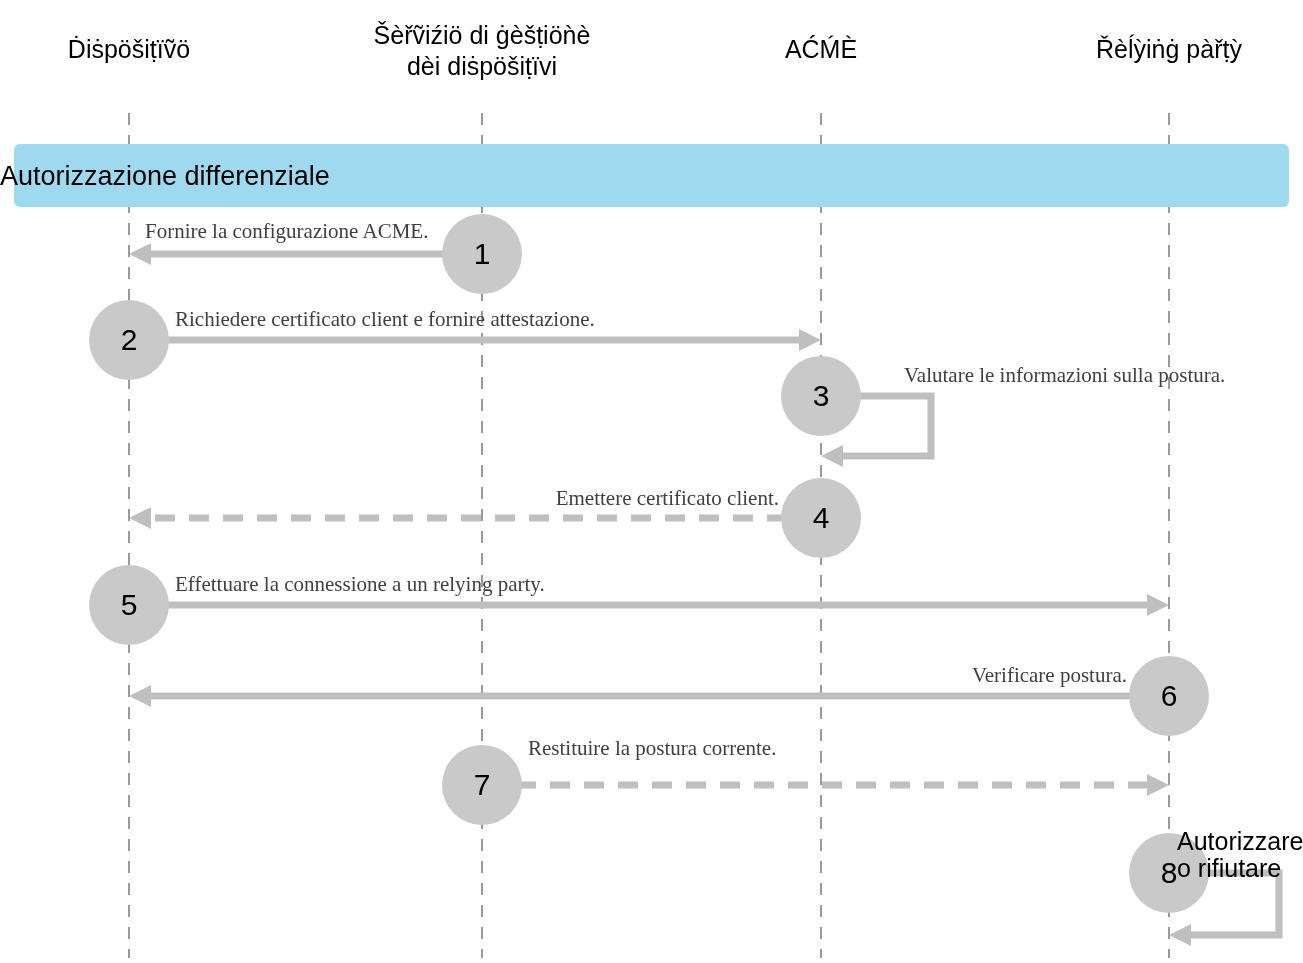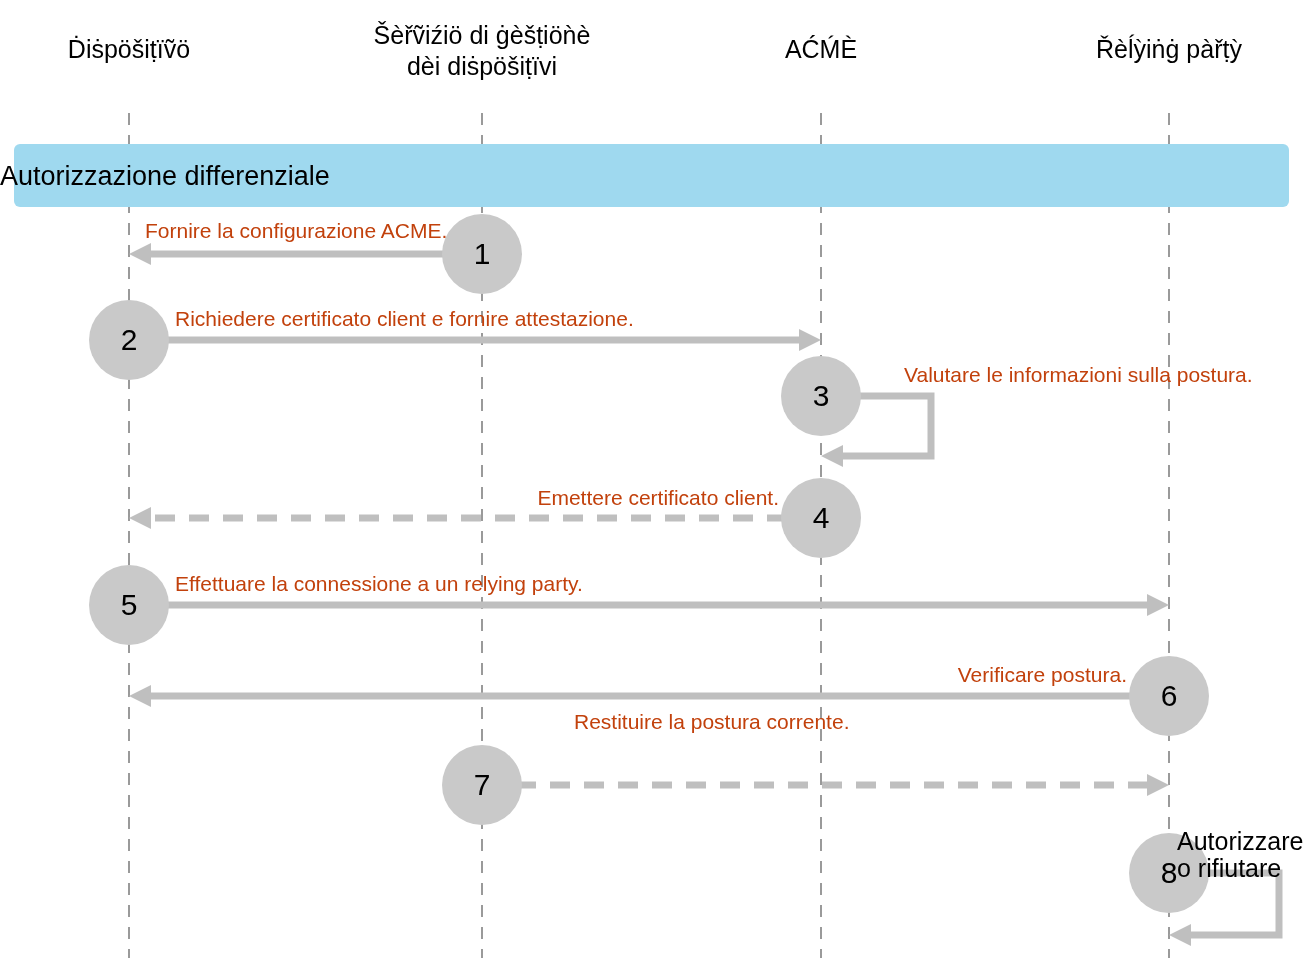--- a/index.html
+++ b/index.html
@@ -37,22 +37,23 @@
     position: absolute;
     font-size: 30px;
     color: #000000;
     text-align: center;
     transform: translate(-50%, -50%);
     pointer-events: none;
   }
   .msg-label {
     position: absolute;
     font-size: 21px;
-    color: #c2410c;
+    color: #404040;
     white-space: nowrap;
+    font-family: Liberation Serif, serif;
   }
   .msg-label.right-align {
     text-align: right;
   }
   .banner-label {
     position: absolute;
     font-size: 27px;
     color: #000000;
     text-align: left;
     width: 100%;
@@ -129,21 +130,21 @@
       <div class="msg-label" style="left: 175px; top: 307px;">Richiedere certificato client e fornire attestazione.</div>
       <div class="step-circle-label" style="left: 821px; top: 396px;">3</div>
       <div class="msg-label" style="left: 904px; top: 363px;">Valutare le informazioni sulla postura.</div>
       <div class="step-circle-label" style="left: 821px; top: 518px;">4</div>
       <div class="msg-label right-align" style="right: 524px; top: 486px;">Emettere certificato client.</div>
       <div class="step-circle-label" style="left: 129px; top: 605px;">5</div>
       <div class="msg-label" style="left: 175px; top: 572px;">Effettuare la connessione a un relying party.</div>
       <div class="step-circle-label" style="left: 1169px; top: 696px;">6</div>
       <div class="msg-label right-align" style="right: 176px; top: 663px; margin-left: 28px;">Verificare postura.</div>
       <div class="step-circle-label" style="left: 482px; top: 785px;">7</div>
-      <div class="msg-label" style="left: 528px; top: 710px; margin-left: 46px;">Restituire la postura corrente.</div>
+      <div class="msg-label" style="left: 528px; top: 736px;">Restituire la postura corrente.</div>
       <div class="step-circle-label" style="left: 1169px; top: 873px;">8</div>
       <div class="lane-header" style="width: 270px; left: -6px; top: 34px;">Ḋiṡpöšiṭïṽö</div>
       <div class="lane-header" style="width: 330px; left: 317px; top: 20px;">Šèřṽiźiö di ġèšṭiöǹè
 dèi diṡpöšiṭïvi</div>
       <div class="lane-header" style="width: 240px; left: 701px; top: 34px;">AĆḾÈ</div>
       <div class="lane-header" style="width: 280px; left: 1029px; top: 34px;">Řèĺỳiṅġ pàřṭỳ</div>
       <div class="banner-label" style="top: 161px;">Autorizzazione differenziale</div>
       <div class="note-label" style="left: 1177px; top: 780px;">Autorizzare
 o rifiutare</div>
     </div>

